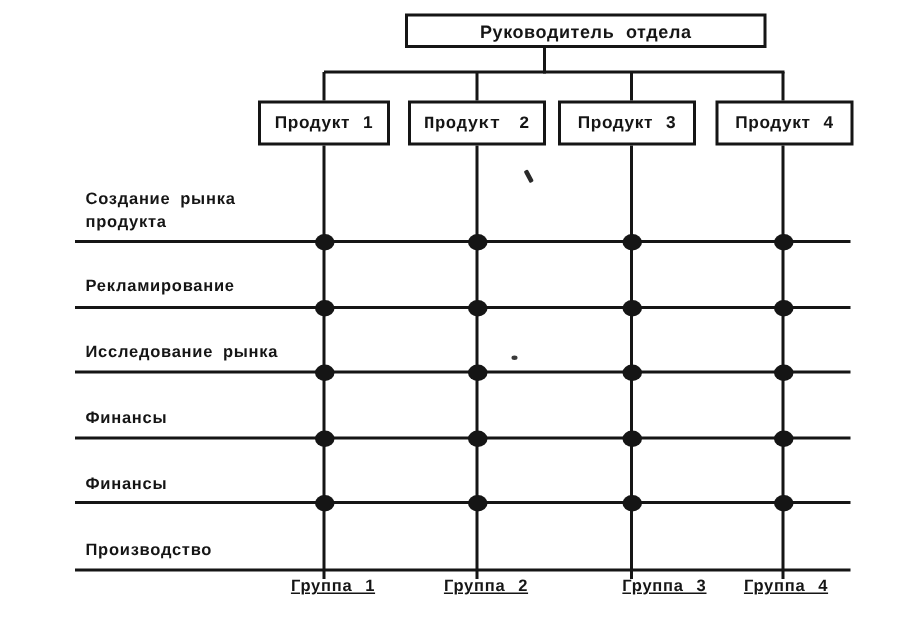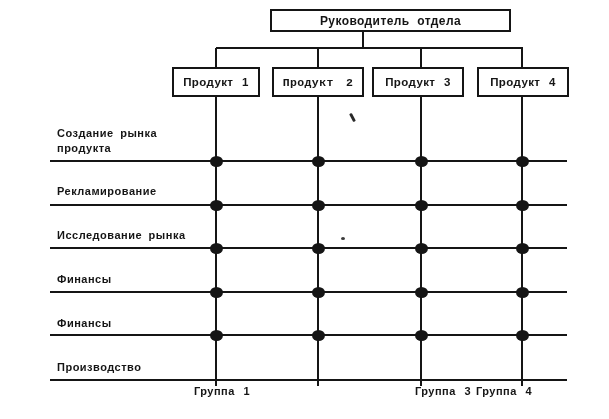--- a/index.html
+++ b/index.html
@@ -70,22 +70,23 @@
     position: absolute;
     top: 385px;
     width: 100px;
     text-align: center;
     font-size: 11px;
     font-weight: bold;
     white-space: nowrap;
     letter-spacing: 0.5px;
     word-spacing: 5px;
     z-index: 3;
+    text-decoration: underline;
   }
-  .gl1 { left: 172px; } .gl2 { left: 274px; } .gl3 { left: 371px; text-align: right; } .gl4 { left: 454px; }
+  .gl1 { left: 172px; } .gl2 { left: 274px; } .gl3 { left: 371px; text-align: right; } .gl4 { left: 474px; }
   .artifact-tick {
     position: absolute;
     left: 351px; top: 113px;
     width: 3px; height: 9px;
     background: #2a2a2a;
     transform: rotate(-28deg);
     border-radius: 1px;
     z-index: 2;
   }
   .artifact-dot {
@@ -161,19 +162,20 @@
   <div class="dot dr4 dc1"></div>
   <div class="dot dr4 dc2"></div>
   <div class="dot dr4 dc3"></div>
   <div class="dot dr4 dc4"></div>
   <div class="dot dr5 dc1"></div>
   <div class="dot dr5 dc2"></div>
   <div class="dot dr5 dc3"></div>
   <div class="dot dr5 dc4"></div>
 
   <div class="glabel gl1">Группа 1</div>
+  <div class="glabel gl2">Группа 2</div>
   <div class="glabel gl3">Группа 3</div>
   <div class="glabel gl4">Группа 4</div>
 
   <div class="artifact-tick"></div>
   <div class="artifact-dot"></div>
 
 </div>
 
 </body></html>

